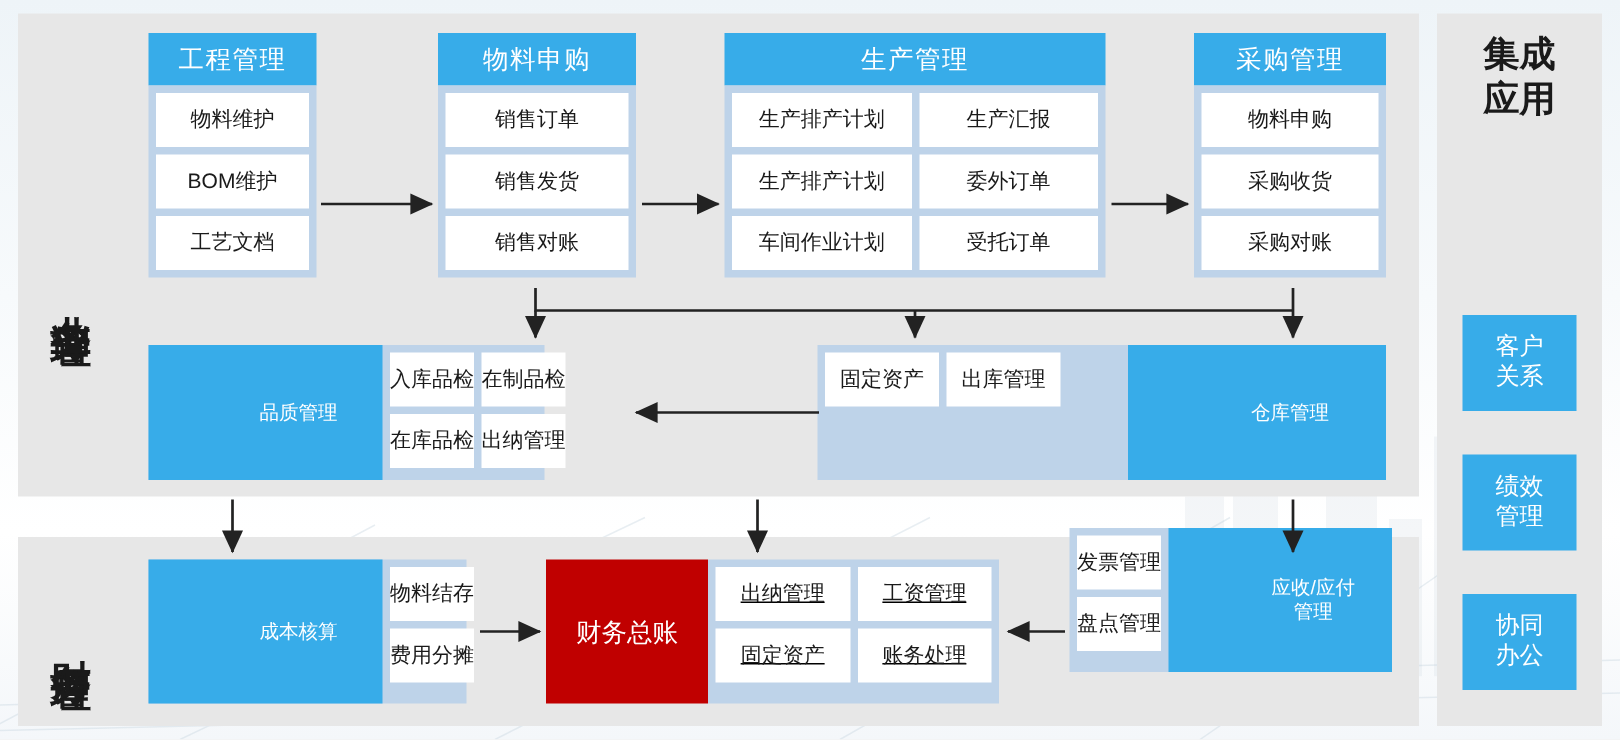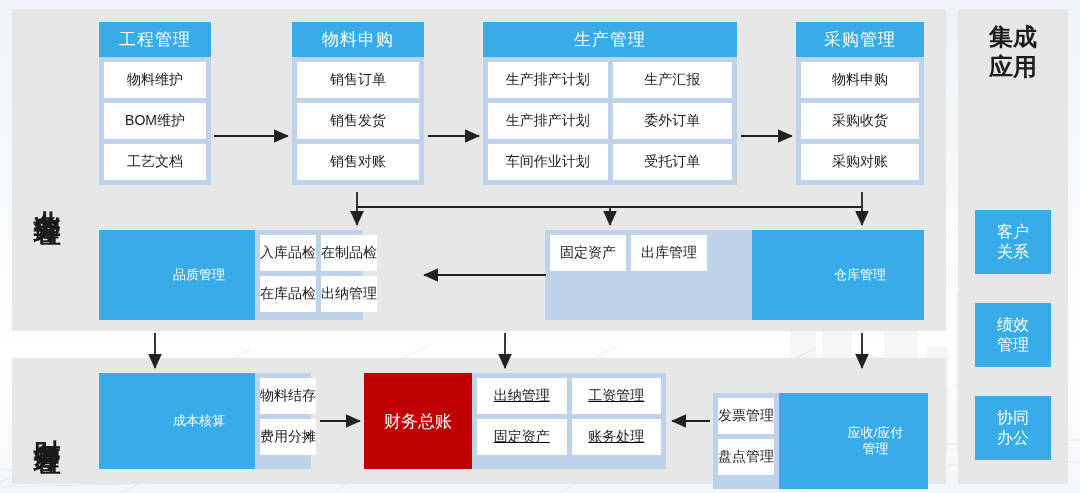--- a/index.html
+++ b/index.html
@@ -262,21 +262,21 @@
         <div class="cell" style="height:36px;">出纳管理</div>
         <div class="cell" style="height:36px;">工资管理</div>
       </div>
       <div class="mod-row">
         <div class="cell" style="height:36px;">固定资产</div>
         <div class="cell" style="height:36px;">账务处理</div>
       </div>
     </div>
   </div>
 
-  <div class="mod-split" style="left:713px;top:393px;width:211px;height:96px;justify-content:space-between;">
+  <div class="mod-split" style="left:713px;top:352px;width:211px;height:96px;justify-content:space-between;">
     <div class="mod-grid">
       <div class="mod-row">
           <div class="cell" style="height:36px;">发票管理</div>
         </div>
       <div class="mod-row">
           <div class="cell" style="height:36px;">盘点管理</div>
         </div>
     </div>
     <div class="mod-side" style="width:105px;flex-direction:column;">
       <span>应收/应付</span>

